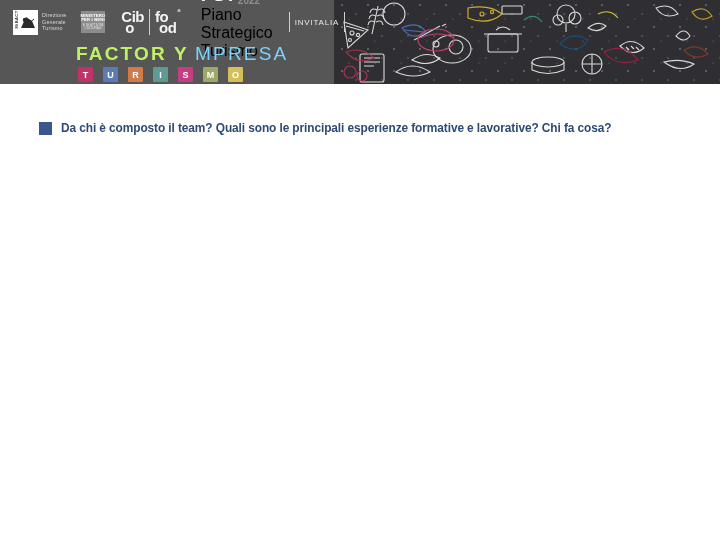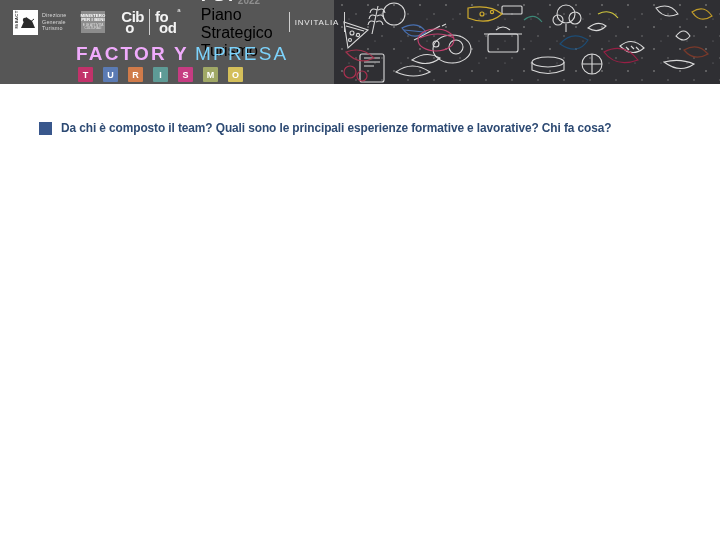--- a/index.html
+++ b/index.html
@@ -190,21 +190,21 @@
   }
   #factory-word {
     display: flex;
     align-items: baseline;
     font-size: 19px;
     letter-spacing: 2.2px;
     line-height: 20px;
   }
   #factory-word .bold-part {
     font-weight: bold;
-    color: #f0abfc;
+    color: #bef264;
   }
   #factory-word .thin-part {
     font-weight: normal;
     color: #7dd3fc;
     margin-left: 6px;
   }
   #turismo-row {
     display: flex;
     gap: 10px;
     margin-top: 3px;

